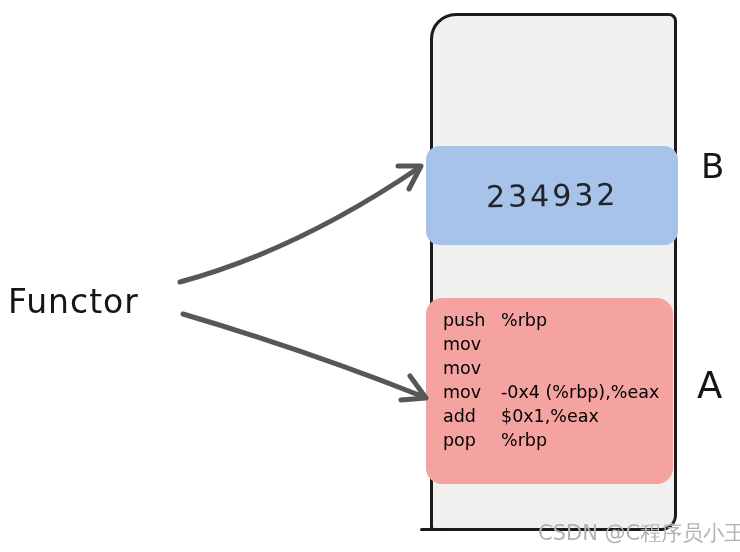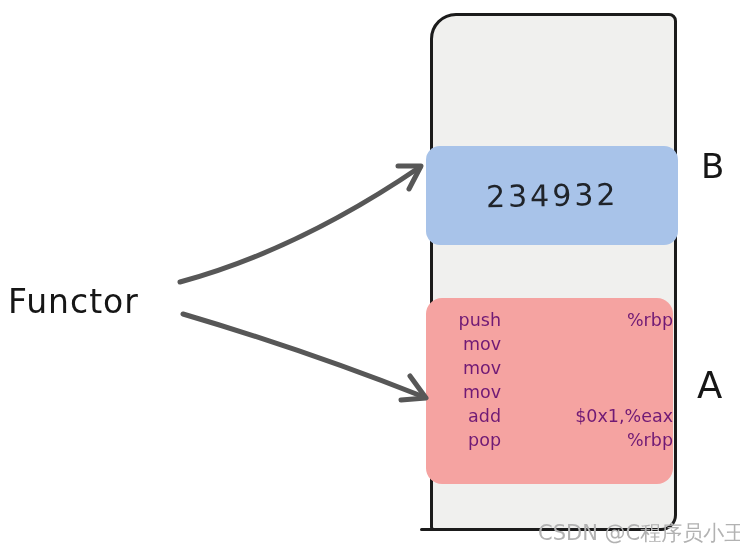--- a/index.html
+++ b/index.html
@@ -66,23 +66,22 @@
     background: #f5a3a1;
     border-radius: 16px;
     box-sizing: border-box;
     padding: 10px 0 0 17px;
   }
   .asm-row {
     display: grid;
     grid-template-columns: 58px auto;
     line-height: 24px;
     font-size: 17.5px;
-    color: #701a75;
+    color: #000000;
     white-space: nowrap;
-    text-align: right;
   }
   
   .side-label {
     position: absolute;
     color: #161616;
     font-size: 34px;
   }
   .label-b { left: 701px; top: 146px; }
   .label-a { left: 697px; top: 364px; font-size: 37px; }
   
@@ -132,20 +131,21 @@
       <span>%rbp</span>
     </div>
     <div class="asm-row">
       <span>mov</span>
     </div>
     <div class="asm-row">
       <span>mov</span>
     </div>
     <div class="asm-row">
       <span>mov</span>
+      <span>-0x4 (%rbp),%eax</span>
     </div>
     <div class="asm-row">
       <span>add</span>
       <span>$0x1,%eax</span>
     </div>
     <div class="asm-row">
       <span>pop</span>
       <span>%rbp</span>
     </div>
   </div>

